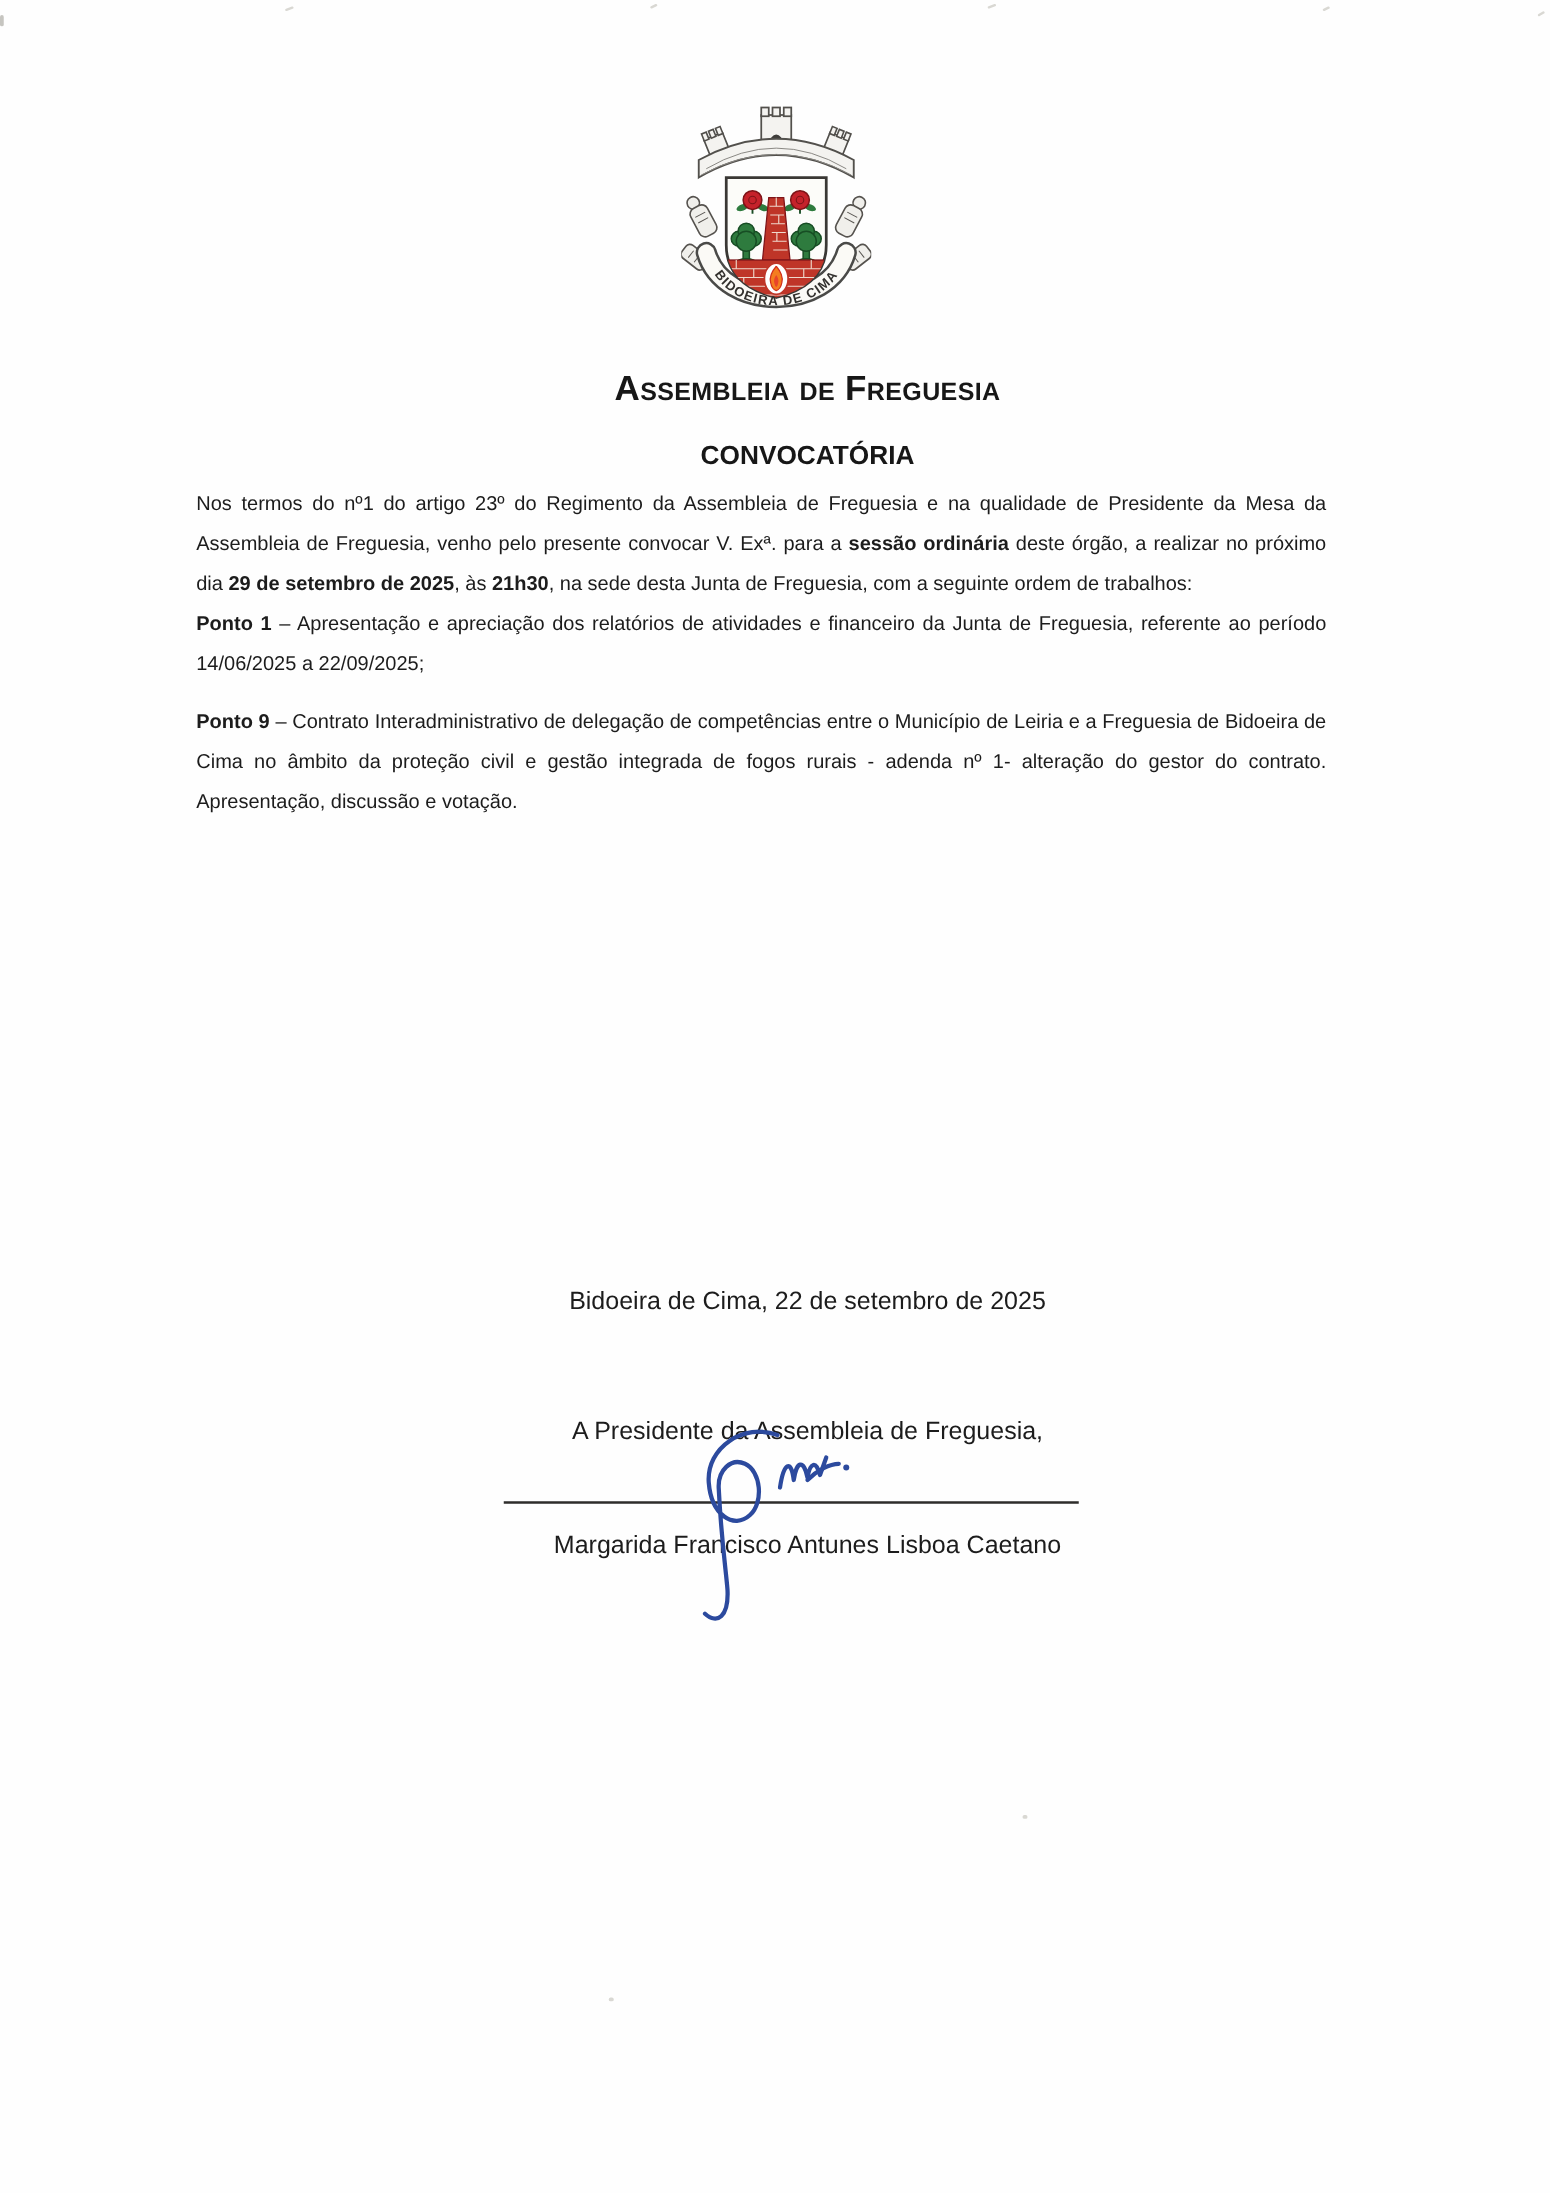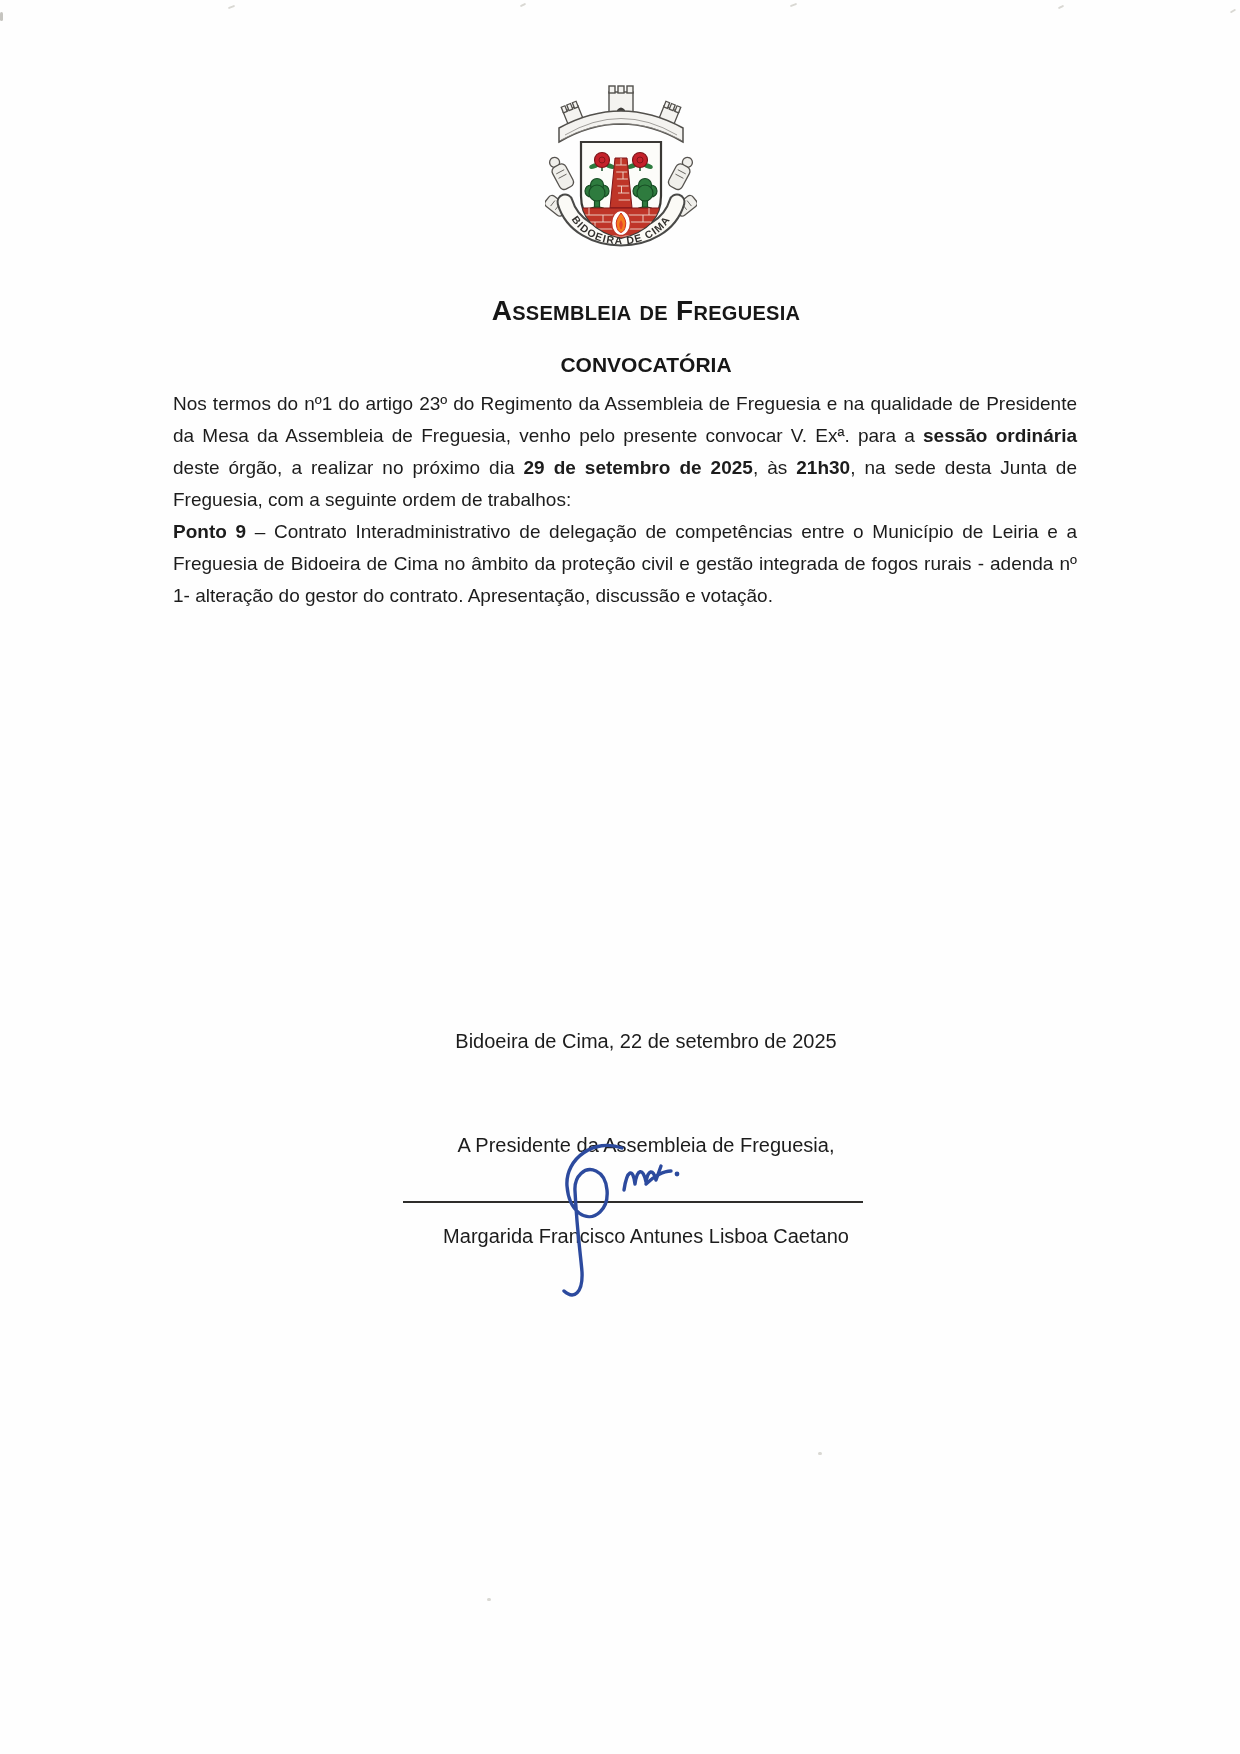--- a/index.html
+++ b/index.html
@@ -17,22 +17,22 @@
   .crest{position:absolute;top:80px;left:545px;width:152px;height:184px;}
   
   .centerline{position:absolute;left:26px;width:1240px;text-align:center;}
   .org-title{
     top:295px;font-size:28px;font-weight:700;font-variant:small-caps;
     letter-spacing:0.3px;color:#171717;
   }
   .doc-type{top:353px;font-size:21px;font-weight:700;color:#171717;}
   
   .content{
-    position:absolute;left:173px;top:388px;width:904px;
-    font-size:19px;line-height:32px;text-align:justify;
+    position:absolute;left:157px;top:388px;width:904px;
+    font-size:16px;line-height:32px;text-align:justify;
   }
   .content p,.content .sec-heading{margin:0 0 0 0;}
   .content .blk{margin-top:14px;}
   .content .blk:first-child{margin-top:0;}
   .sec-heading{font-weight:700;text-align:left;}
   b{font-weight:700;}
   
   .closing-item{position:absolute;left:26px;width:1240px;text-align:center;font-size:20px;}
   .place-date{top:1030px;}
   .sig-title{top:1134px;}
@@ -200,20 +200,21 @@
       </text>
     </svg>
   </div>
 
   <h1 class="centerline org-title" style="margin:0;position:absolute;">Assembleia de Freguesia</h1>
   <h2 class="centerline doc-type" style="margin:0;position:absolute;">CONVOCATÓRIA</h2>
 
   <div class="content">
     <p class="blk"><span>Nos termos do nº1 do artigo 23º do Regimento da Assembleia de Freguesia e na qualidade de Presidente da Mesa da Assembleia de Freguesia, venho pelo presente convocar V. Exª. para a </span><b>sessão ordinária</b><span> deste órgão, a realizar no próximo dia </span><b>29 de setembro de 2025</b><span>, às </span><b>21h30</b><span>, na sede desta Junta de Freguesia, com a seguinte ordem de trabalhos:</span></p>
     <div id="sections">
+        <p class="blk"><b>Ponto 1</b><span> – Apresentação e apreciação dos relatórios de atividades e financeiro da Junta de Freguesia, referente ao período 14/06/2025 a 22/09/2025;</span></p>
         <p class="blk"><b>Ponto 9</b><span> – Contrato Interadministrativo de delegação de competências entre o Município de Leiria e a Freguesia de Bidoeira de Cima no âmbito da proteção civil e gestão integrada de fogos rurais - adenda nº 1- alteração do gestor do contrato. Apresentação, discussão e votação.</span></p>
       </div>
   </div>
 
   <div class="closing-item place-date">Bidoeira de Cima, 22 de setembro de 2025</div>
   <div class="closing-item sig-title">A Presidente da Assembleia de Freguesia,</div>
   <div class="sig-line"></div>
   <div class="closing-item sig-name">Margarida Francisco Antunes Lisboa Caetano</div>
 
   <svg class="signature-ink" width="150" height="170" viewBox="0 0 150 170">

